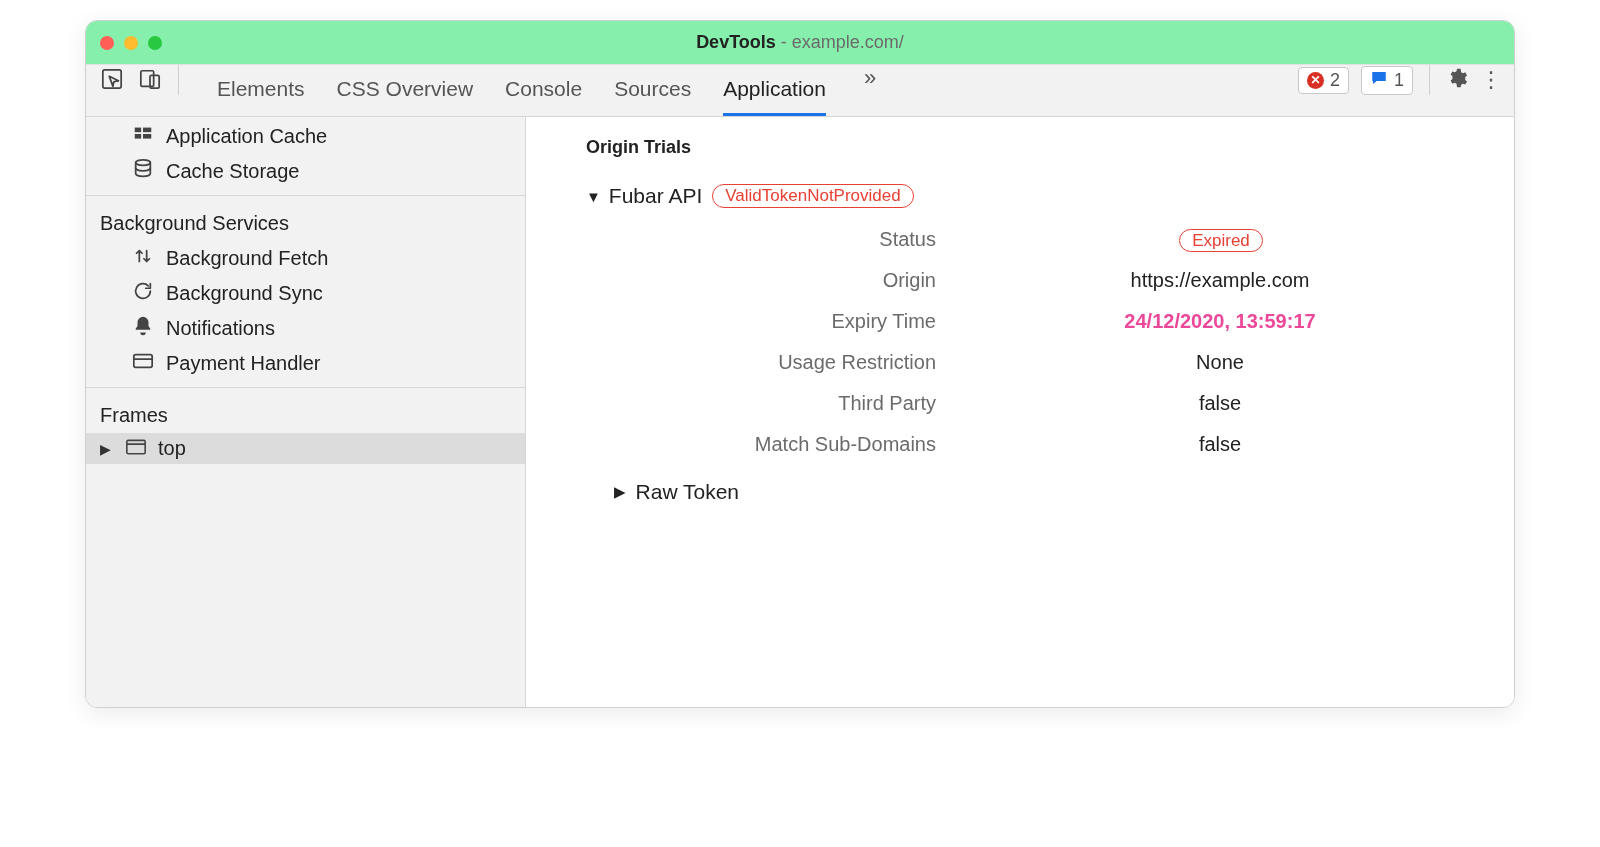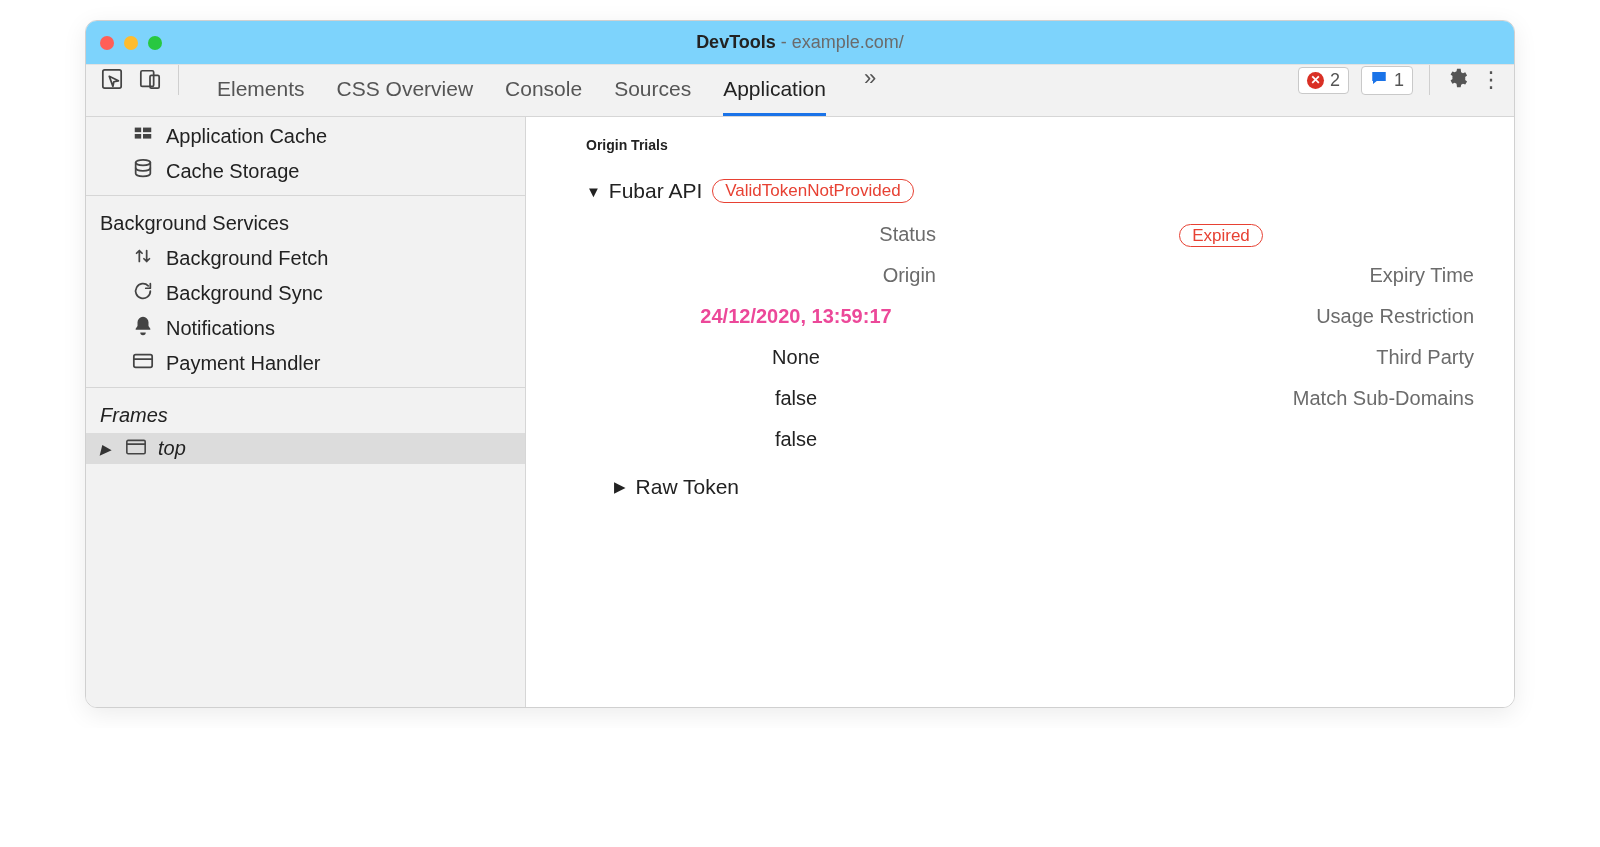--- a/index.html
+++ b/index.html
@@ -15,21 +15,21 @@
     width: 1430px;
     border: 1px solid #d0d0d0;
     border-radius: 12px;
     overflow: hidden;
     box-shadow: 0 6px 24px rgba(0,0,0,0.08);
     background: #fff;
   }
   
   .titlebar {
     height: 44px;
-    background: #7dd3fc;
+    background: #86efac;
     border-bottom: 1px solid #e2e2e2;
     display: flex;
     align-items: center;
     padding: 0 14px;
     position: relative;
   }
   .traffic { display: flex; gap: 10px; }
   .traffic span {
     width: 14px; height: 14px; border-radius: 50%;
     display: inline-block;
@@ -122,21 +122,21 @@
     position: absolute; left: 14px; top: 50%; transform: translateY(-50%);
     font-size: 14px; color: #333;
   }
   .side-item.selected { background: #dcdcdc; }
   .side-item svg { width: 22px; height: 22px; }
   .side-item.with-caret { padding-left: 34px; }
   .side-item.with-caret .frame-box { margin-left: 6px; }
 
   
   .main { flex: 1; background: #fff; padding: 20px 40px 20px 60px; font-size: 20px; color: #222; }
-  .main h2 { font-size: 14px; font-weight: 700; margin-bottom: 26px; }
+  .main h2 { font-size: 18px; font-weight: 700; margin-bottom: 26px; }
   .tree-row { display: flex; align-items: center; gap: 8px; margin-bottom: 20px; }
   .tree-caret { font-size: 15px; color: #222; user-select:none; }
   .pill {
     border: 1.5px solid #e74133;
     color: #e74133;
     border-radius: 999px;
     padding: 1px 12px;
     font-family: Liberation Sans, sans-serif;
     font-size: 17px;
     margin-left: 2px;
@@ -284,21 +284,21 @@
           <span>
             <svg viewBox="0 0 24 24">
                 <rect class="ic" x="2" y="5" width="20" height="14" rx="2"></rect>
                 <line class="ic" x1="2" y1="10" x2="22" y2="10"></line>
               </svg>
           </span>
           <span>Payment Handler</span>
         </div>
       </div>
 
-      <div class="side-section" style="border-bottom:none; flex:1;font-style:italic;">
+      <div class="side-section" style="border-bottom:none; flex:1;">
         <div class="side-title">Frames</div>
         <div class="side-item with-caret selected">
           <span class="caret">▶</span>
           <span class="frame-box">
             <svg viewBox="0 0 24 18">
                 <rect class="ic" x="1" y="1" width="22" height="16" rx="1.5"></rect>
                 <line class="ic" x1="1" y1="5.5" x2="23" y2="5.5"></line>
               </svg>
           </span>
           <span>top</span>
@@ -315,20 +315,21 @@
         <span class="pill">ValidTokenNotProvided</span>
       </div>
 
       <div class="kv-grid">
         <div class="k">Status</div>
         <div class="v">
           <span class="pill">Expired</span>
         </div>
 
         <div class="k">Origin</div>
+        <div class="v">https://example.com</div>
 
         <div class="k">Expiry Time</div>
         <div class="v red">24/12/2020, 13:59:17</div>
 
         <div class="k">Usage Restriction</div>
         <div class="v">None</div>
 
         <div class="k">Third Party</div>
         <div class="v">false</div>
 

